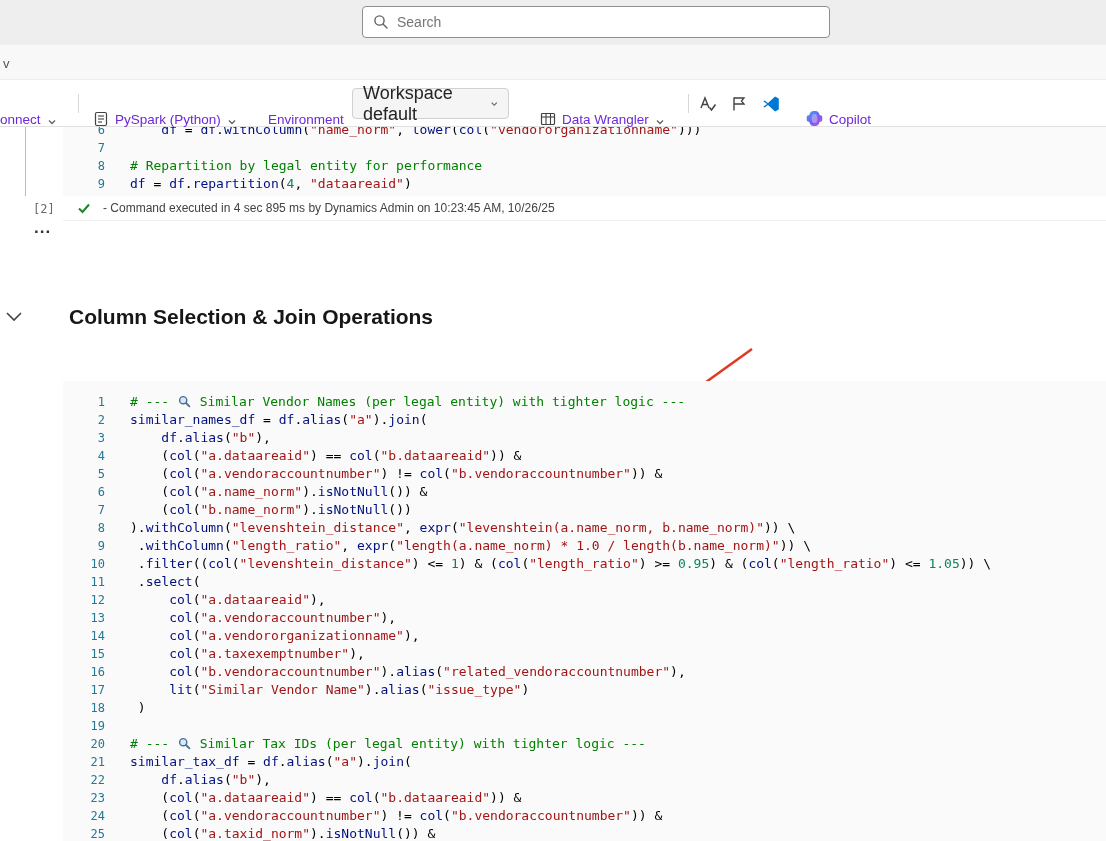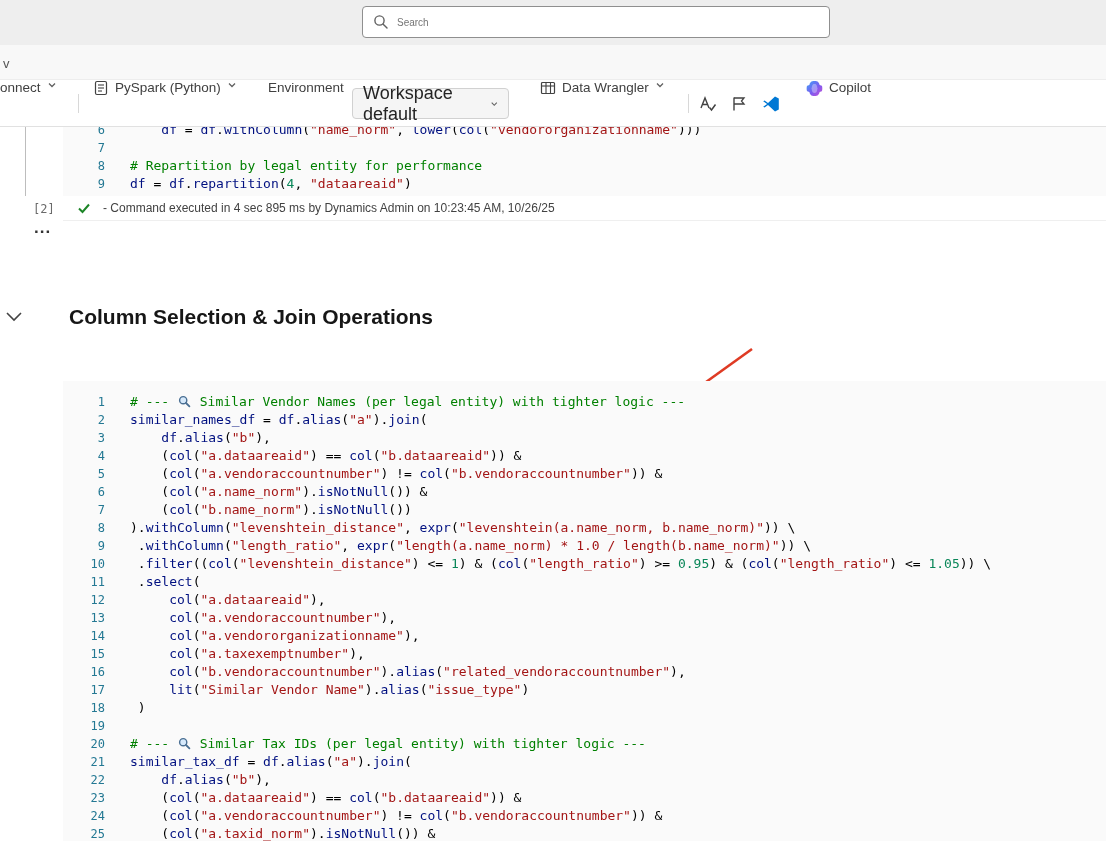--- a/index.html
+++ b/index.html
@@ -2,30 +2,30 @@
 <html><head>
 <meta charset="utf-8">
 <style>
   *{margin:0;padding:0;box-sizing:border-box}
   html,body{width:1106px;height:841px;overflow:hidden;background:#fff;font-family:"Liberation Sans",sans-serif}
   .screen{position:relative;width:1106px;height:841px;background:#fff;overflow:hidden}
 
   
   .topbar{position:absolute;left:0;top:0;width:1106px;height:45px;background:#eeeeee}
   .search-box{position:absolute;left:362px;top:6px;width:468px;height:32px;background:#fff;border:1px solid #8f8f8f;border-radius:4px;display:flex;align-items:center;padding:0 10px;gap:8px}
-  .search-input{border:none;outline:none;flex:1;font-size:10px;color:#333;background:transparent;font-family:"Liberation Sans",sans-serif}
+  .search-input{border:none;outline:none;flex:1;font-size:14px;color:#333;background:transparent;font-family:"Liberation Sans",sans-serif}
   .search-input::placeholder{color:#757575}
 
   
   .menubar{position:absolute;left:0;top:45px;width:1106px;height:35px;background:#f8f8f8;border-bottom:1px solid #ededed}
   .menu-partial{position:absolute;left:3px;top:11px;font-size:13px;color:#555}
 
   
   .toolbar{position:absolute;left:0;top:80px;width:1106px;height:47px;background:#fff;border-bottom:1px solid #e1e1e1}
-  .tb-item{position:absolute;top:0;height:47px;display:flex;align-items:flex-start;gap:6px;font-size:13.5px;color:#404040;cursor:pointer;white-space:nowrap}
+  .tb-item{position:absolute;top:0;height:47px;display:flex;align-items:flex-end;gap:6px;font-size:13.5px;color:#6d28d9;cursor:pointer;white-space:nowrap}
   .tb-sep{position:absolute;top:14px;width:1px;height:19px;background:#d8d8d8}
   .workspace-btn{position:absolute;left:352px;top:8px;height:31px;width:157px;background:#f5f5f5;border:1px solid #d1d1d1;border-radius:4px;display:flex;align-items:center;justify-content:space-between;padding:0 10px;font-size:18px;color:#242424;cursor:pointer}
   .icon-btn{position:absolute;top:0;height:47px;display:flex;align-items:center;cursor:pointer}
 
   
   .cell{position:absolute;left:63px;width:1043px;background:#fafafa;overflow:hidden}
   .top-cell{top:127px;height:69px}
   .top-cell-inner{margin-top:-6px}
   .main-cell{top:381px;height:460px;padding-top:12px}
   .code-row{display:flex;height:18px;line-height:18px;font-family:"DejaVu Sans Mono",monospace;font-size:13px}

